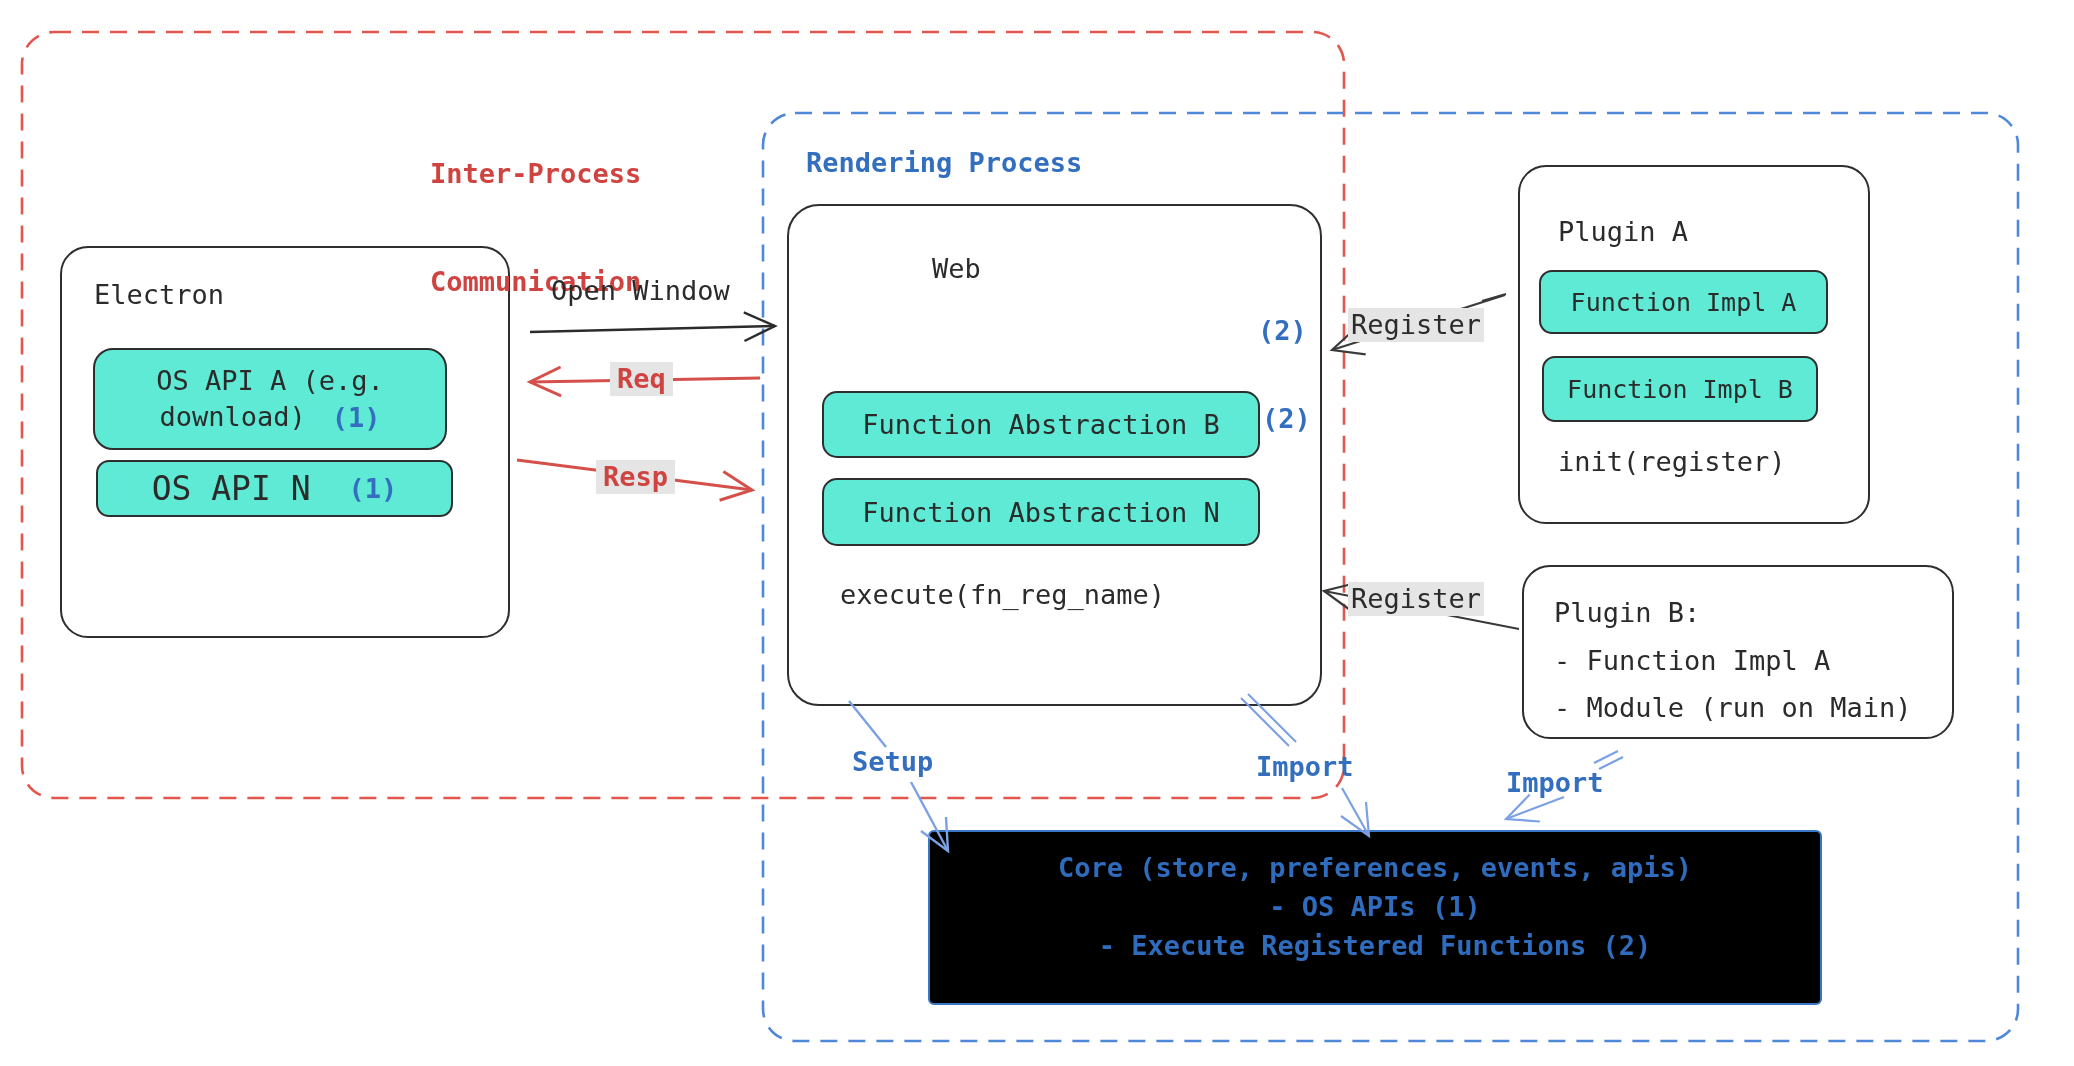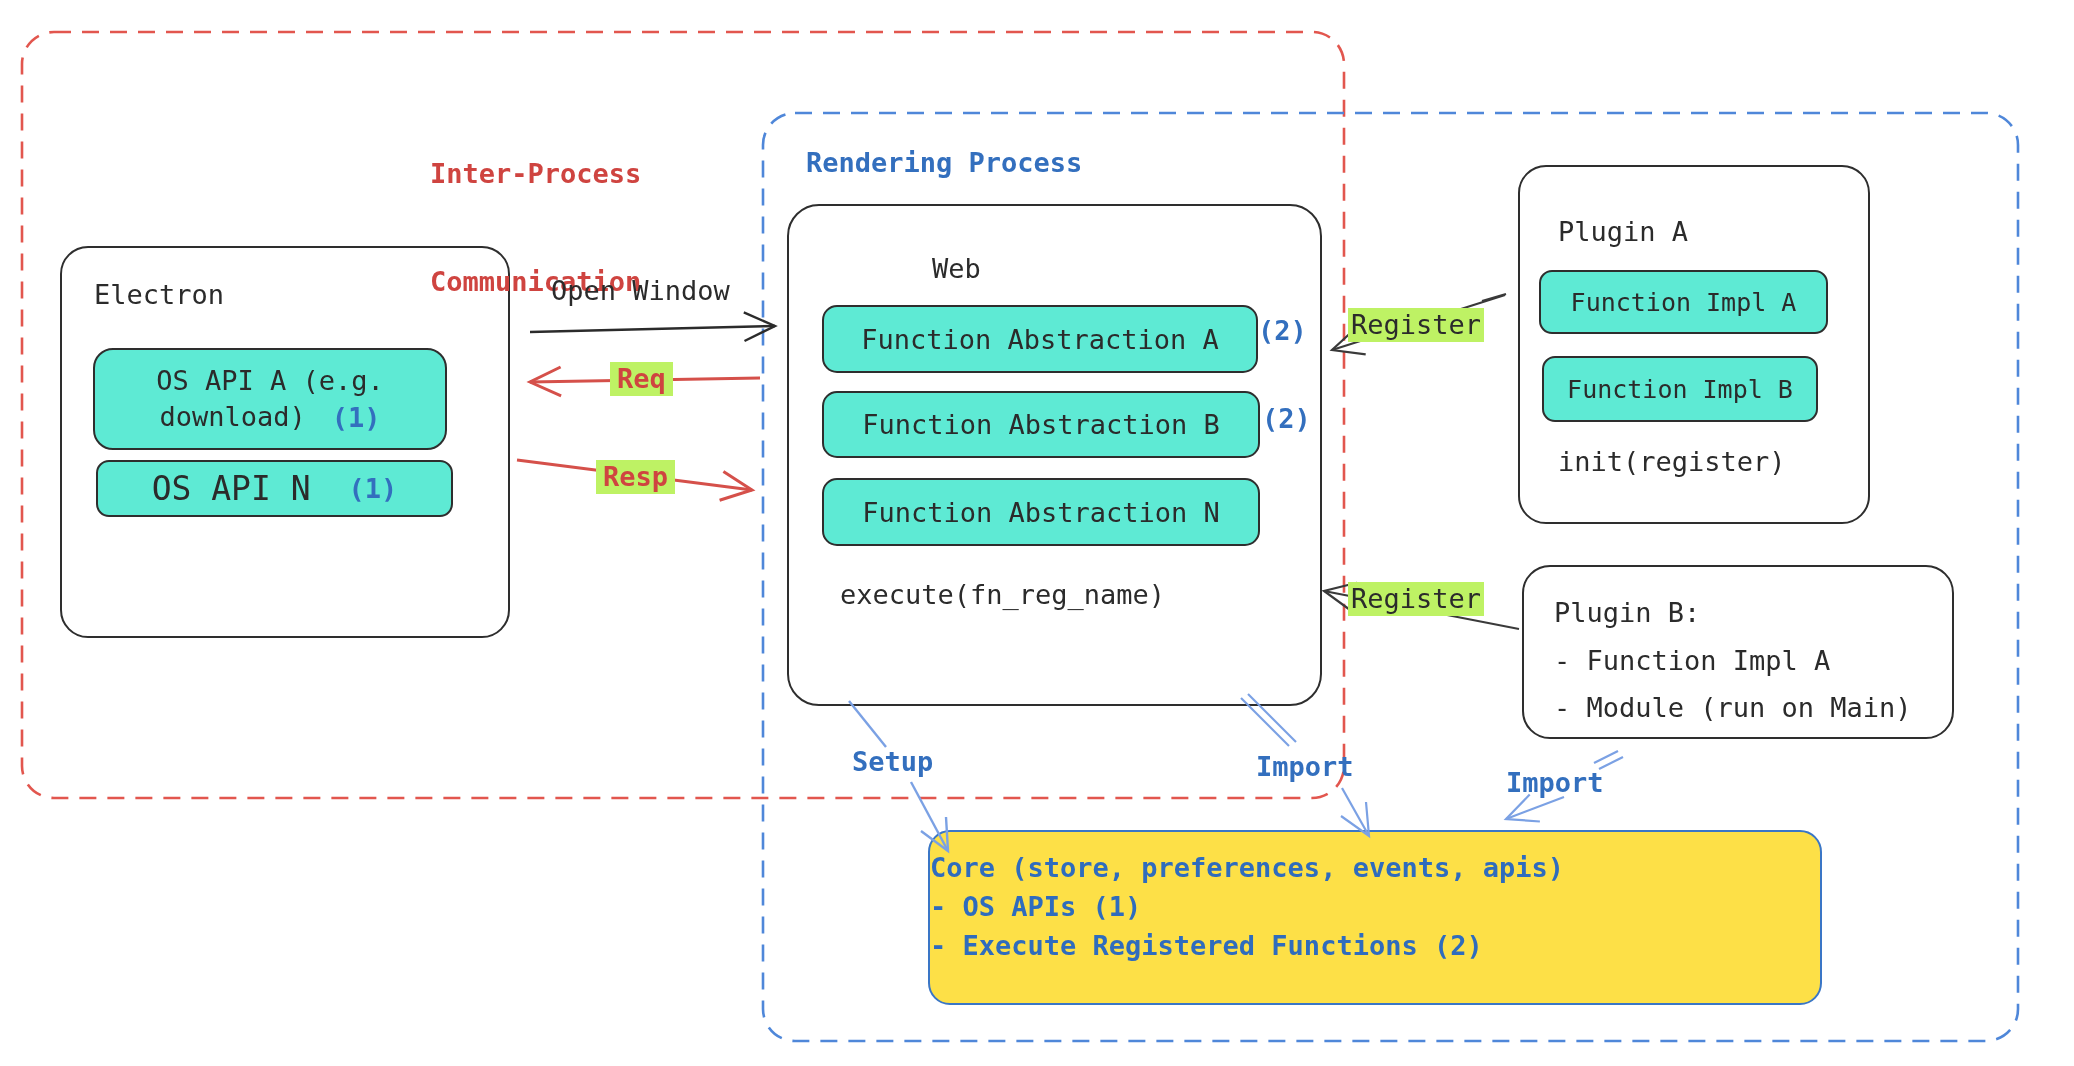--- a/index.html
+++ b/index.html
@@ -12,24 +12,24 @@
     position:absolute;border:2.6px solid #2e2e2e;border-radius:28px;background:transparent;z-index:1;
   }
   .inner-box{
     position:absolute;border:2.3px solid #2e2e2e;border-radius:15px;background:#5eead4;
     display:flex;align-items:center;justify-content:center;text-align:center;
   }
   .txt{position:absolute;font-size:27px;line-height:34px;white-space:pre;z-index:3;}
   .blue{color:#336fbe;font-weight:600;}
   .red{color:#cf4440;font-weight:600;}
   .badge{color:#336fbe;font-weight:600;font-size:27px;}
-  .onleg{background:#bef264;padding:0 7px;}
+  .onleg{background:#e5e5e5;padding:0 7px;}
   .core-box{
-    position:absolute;border:2.4px solid #3a76c6;border-radius:22px;background:#fde047;
-    color:#2f6cbd;font-weight:600;font-size:27px;line-height:39px;z-index:1;
+    position:absolute;border:2.4px solid #3a76c6;border-radius:6px;background:#000000;
+    color:#2f6cbd;font-weight:600;text-align:center;font-size:27px;line-height:39px;z-index:1;
   }
   .fa-row{display:flex;align-items:center;justify-content:center;}
   .stack{display:flex;flex-direction:column;align-items:center;justify-content:center;}
 </style>
 </head>
 <body>
 
 <div class="canvas">
 
   <div class="solid-box" style="left:60px;top:246px;width:446px;height:388px;">
@@ -42,23 +42,20 @@
       </div>
     </div>
     <div class="inner-box fa-row" style="left:34px;top:212px;width:353px;height:53px;gap:38px;border-radius:13px;">
       <span style="font-size:33px;">OS API N</span>
       <span class="badge">(1)</span>
     </div>
   </div>
 
   <div class="solid-box" style="left:787px;top:204px;width:531px;height:498px;border-radius:32px;">
     <div class="txt" style="left:143px;top:46px;">Web</div>
-    <div class="inner-box" style="left:33px;top:99px;width:432px;height:64px;font-size:27px;">
-      <span>Function Abstraction A</span>
-    </div>
     <div class="inner-box" style="left:33px;top:185px;width:434px;height:63px;font-size:27px;">
       <span>Function Abstraction B</span>
     </div>
     <div class="inner-box" style="left:33px;top:272px;width:434px;height:64px;font-size:27px;">
       <span>Function Abstraction N</span>
     </div>
     <div class="txt" style="left:51px;top:372px;">execute(fn_reg_name)</div>
   </div>
   <div class="txt badge" style="left:1258px;top:314px;">(2)</div>
   <div class="txt badge" style="left:1262px;top:402px;">(2)</div>

